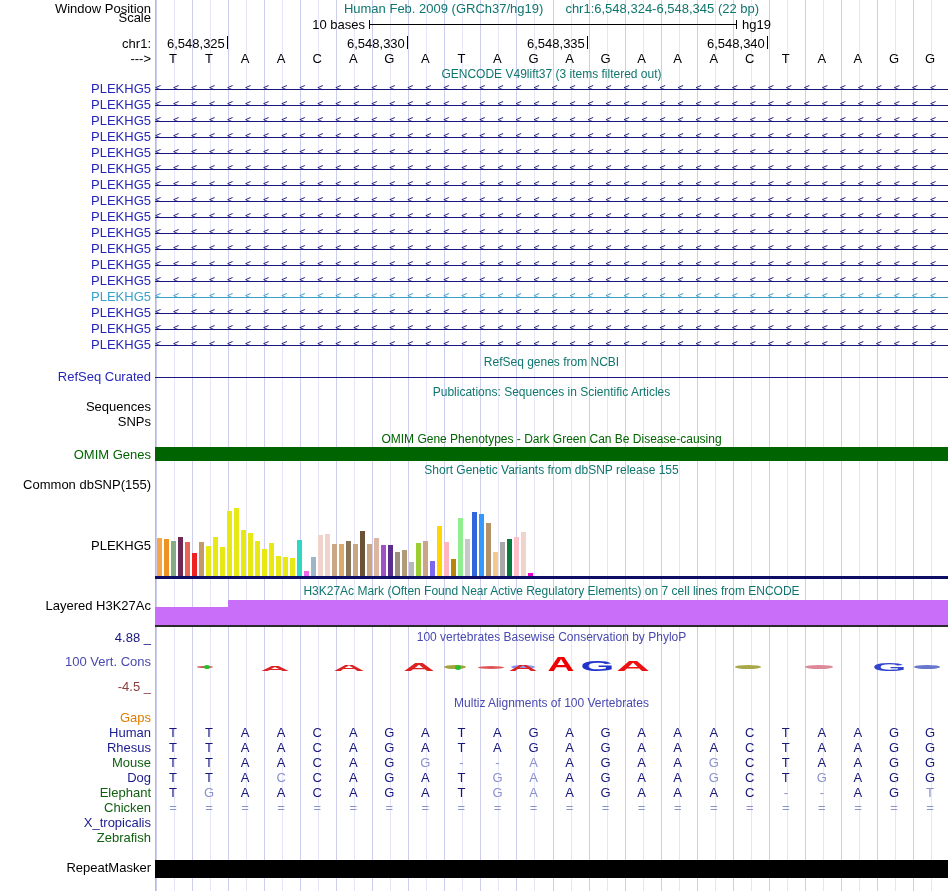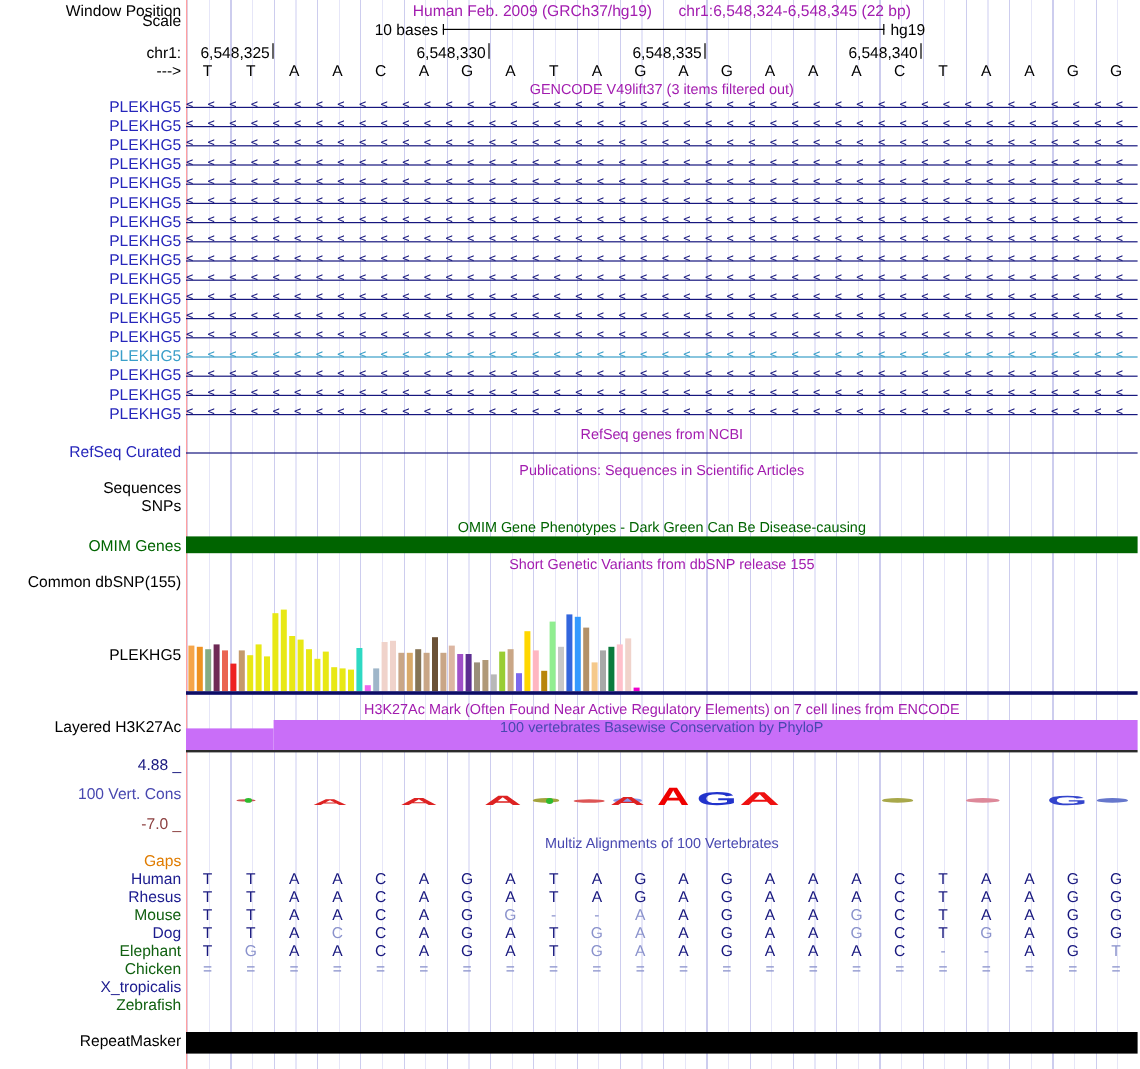--- a/index.html
+++ b/index.html
@@ -4,21 +4,21 @@
 <style>
   html,body{margin:0;padding:0;background:#fff;}
   .browser{position:relative;width:950px;height:891px;background:#fff;
            font-family:"Liberation Sans",sans-serif;overflow:hidden;}
   .grid{position:absolute;left:155px;top:0;width:793px;height:891px;
         border-left:1px solid #ffa0a0;
         background-image:
           repeating-linear-gradient(to right,#cdcdee 0,#cdcdee 1px,transparent 1px,transparent 36.05px),
           repeating-linear-gradient(to right,transparent 0,transparent 18px,#e6e6f8 18px,#e6e6f8 19px,transparent 19px,transparent 36.05px);}
   .lbl{position:absolute;right:799px;font-size:13px;white-space:nowrap;text-align:right;color:#000;}
-  .ttl{position:absolute;left:155px;width:793px;text-align:center;font-size:12px;white-space:nowrap;color:#a21caf;}
+  .ttl{position:absolute;left:155px;width:793px;text-align:center;font-size:12px;white-space:nowrap;color:#0f766e;}
   .blue{color:#2626bb;padding-left:28px;} .navy{color:#17177e;} .green{color:#006400;}
   .consblue{color:#4848b0;} .maroon{color:#8c4040;}
   .abs{position:absolute;}
   .num{position:absolute;font-size:13px;white-space:nowrap;}
   .cell{position:absolute;width:36px;text-align:center;font-size:13px;}
   .chev{position:absolute;overflow:hidden;white-space:nowrap;
         font-family:"DejaVu Sans Mono",monospace;font-size:10px;letter-spacing:12px;}
   .logoletter{position:absolute;font-weight:bold;font-size:14px;line-height:10px;}
 </style>
 </head>
@@ -208,23 +208,23 @@
 
   <div class="ttl" style="top:584px">H3K27Ac Mark (Often Found Near Active Regulatory Elements) on 7 cell lines from ENCODE</div>
   <div class="lbl" style="top:598px">Layered H3K27Ac</div>
   <div id="h3k-seg">
       <div style="position: absolute; left: 155px; top: 607px; width: 73px; height: 18px; background: rgb(201, 110, 248);"></div>
       <div style="position: absolute; left: 228px; top: 600px; width: 720px; height: 25px; background: rgb(201, 110, 248);"></div>
     </div>
   <div class="abs" style="top:625px;left:155px;width:793px;height:2px;background:#2b2b2b"></div>
 
   <div class="lbl navy" style="top:630px">4.88 _</div>
-  <div class="ttl consblue" style="top:599px">100 vertebrates Basewise Conservation by PhyloP</div>
+  <div class="ttl consblue" style="top:630px">100 vertebrates Basewise Conservation by PhyloP</div>
   <div class="lbl consblue" style="top:654px">100 Vert. Cons</div>
-  <div class="lbl maroon" style="top:679px">-7.0 _</div>
+  <div class="lbl maroon" style="top:679px">-4.5 _</div>
   <div id="phylop-glyphs">
       <div style="position: absolute; left: 197px; top: 666px; width: 16px; height: 2px; background: rgb(204, 85, 85); border-radius: 50%;"></div>
       <div style="position: absolute; left: 204px; top: 665px; width: 6px; height: 4px; background: rgb(46, 187, 46); border-radius: 50%;"></div>
       <div class="logoletter" style="position: absolute; left: 270px; top: 661px; color: rgb(221, 34, 34); transform-origin: center bottom; transform: scale(2.89, 0.5);">A</div>
       <div class="logoletter" style="position: absolute; left: 344px; top: 661px; color: rgb(221, 34, 34); transform-origin: center bottom; transform: scale(3.11, 0.6);">A</div>
       <div class="logoletter" style="position: absolute; left: 414px; top: 661px; color: rgb(221, 34, 34); transform-origin: center bottom; transform: scale(3.11, 0.8);">A</div>
       <div style="position: absolute; left: 444px; top: 665px; width: 22px; height: 4px; background: rgb(163, 163, 60); border-radius: 50%;"></div>
       <div style="position: absolute; left: 455px; top: 664.5px; width: 6px; height: 5px; background: rgb(46, 187, 46); border-radius: 50%;"></div>
       <div style="position: absolute; left: 478px; top: 665.5px; width: 26px; height: 3px; background: rgb(221, 85, 85); border-radius: 50%;"></div>
       <div style="position: absolute; left: 511px; top: 665px; width: 24px; height: 4px; background: rgb(136, 153, 238); border-radius: 50%;"></div>

